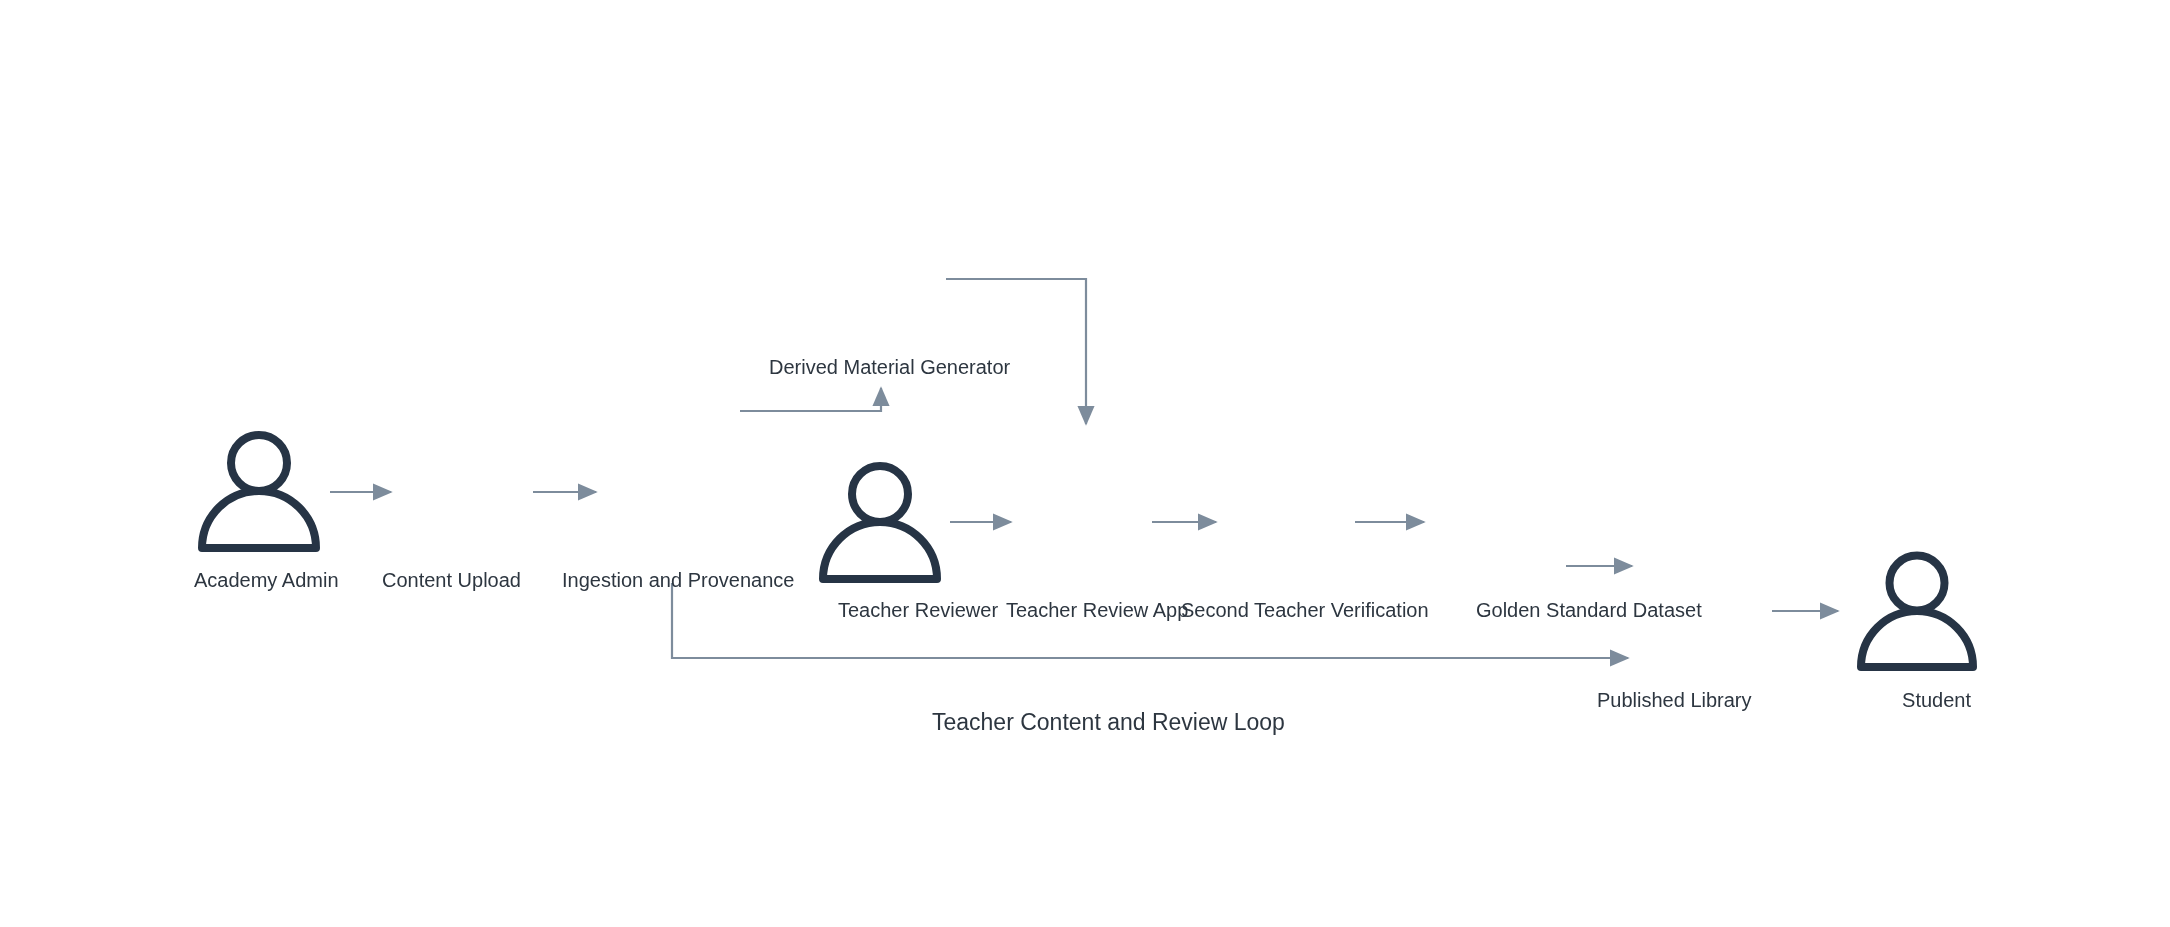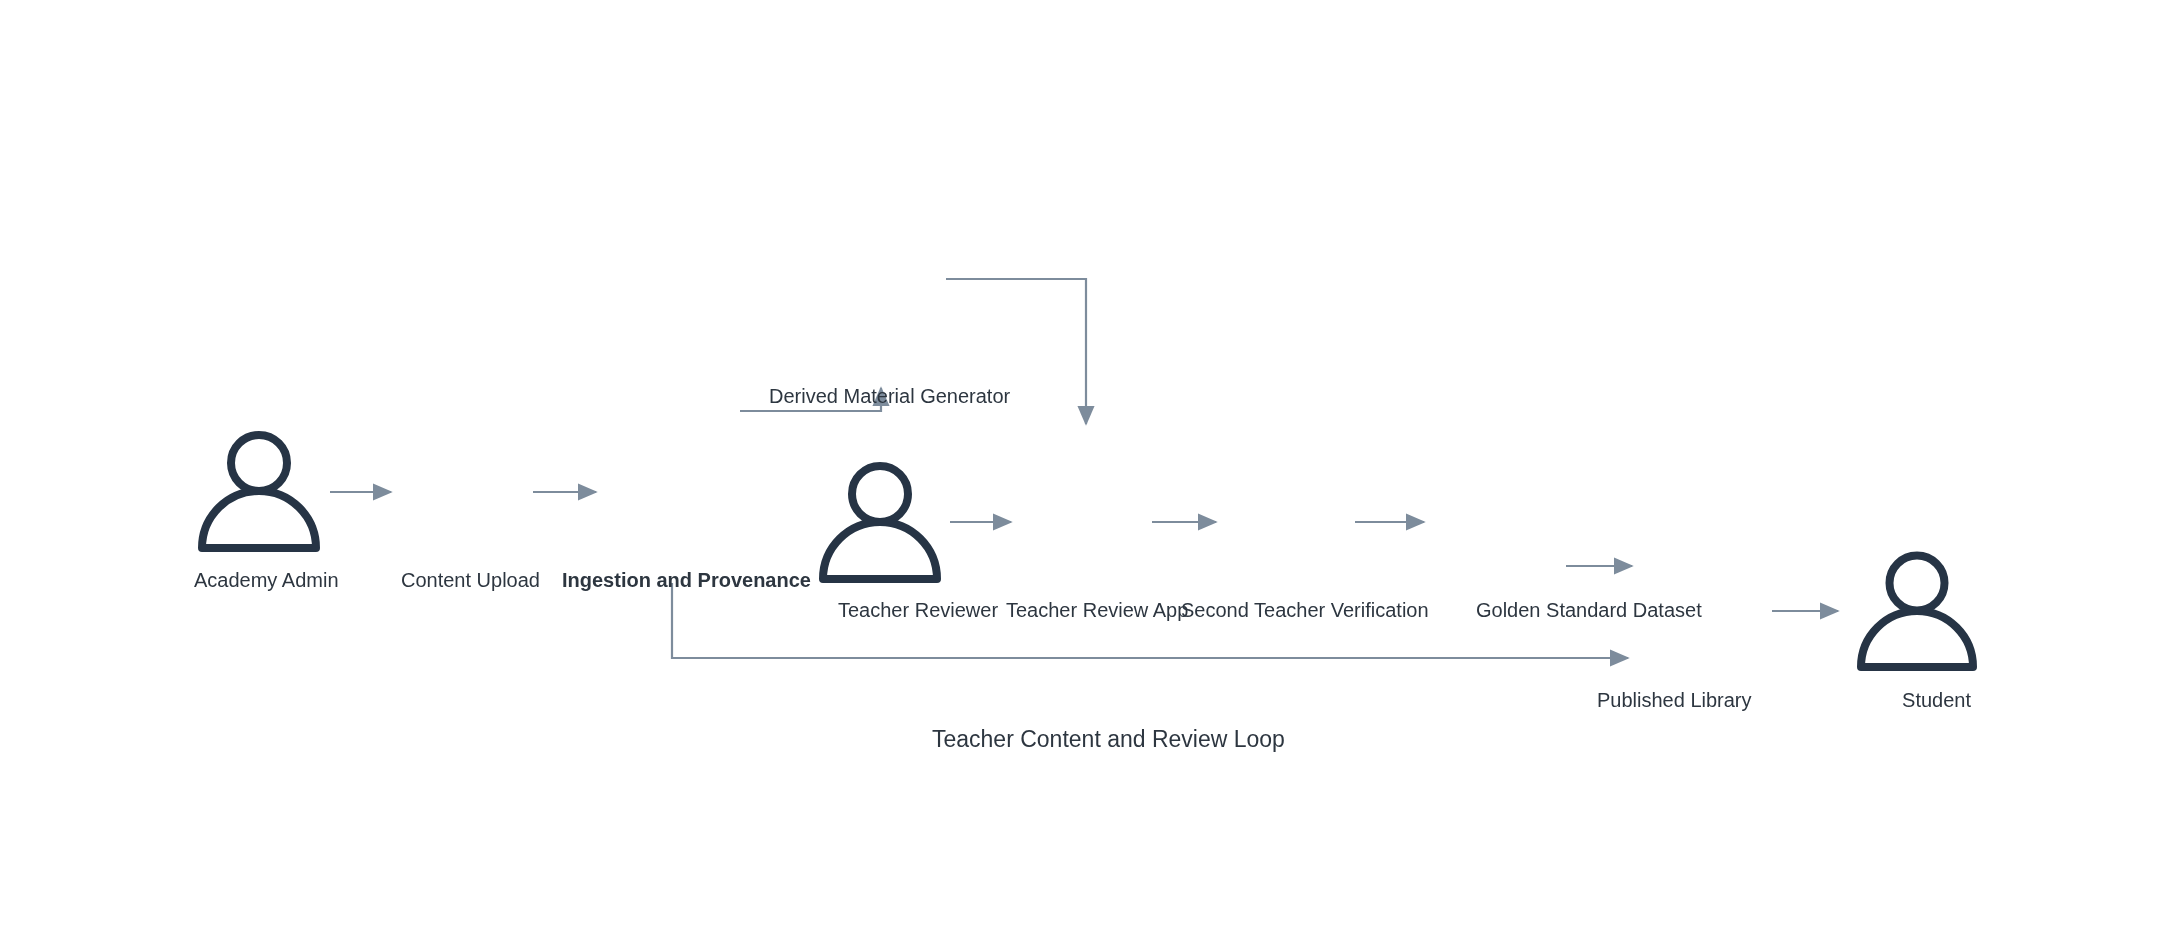--- a/index.html
+++ b/index.html
@@ -33,21 +33,20 @@
     white-space: nowrap;
     line-height: 1;
   }
   .caption {
     position: absolute;
     font-family: "Liberation Sans", sans-serif;
     font-size: 23px;
     color: #2d3640;
     white-space: nowrap;
     line-height: 1;
-    margin-top: 17px;
   }
   .actor {
     position: absolute;
   }
 </style>
 </head>
 <body>
 
 <div id="canvas">
 
@@ -115,25 +114,25 @@
 
   <div class="actor" style="left:1853px; top:551px; width:128px; height:120px;">
     <svg width="128" height="120" viewBox="0 0 128 120">
       <circle cx="64" cy="32" r="27.5" fill="none" stroke="#263445" stroke-width="8"></circle>
       <path d="M8 116 A56 56 0 0 1 120 116 Z" fill="none" stroke="#263445" stroke-width="8" stroke-linejoin="round"></path>
     </svg>
   </div>
 
   <div class="node-label" style="left:194px; top:570px; width:130px; text-align:center;">Academy Admin</div>
 
-  <div class="node-label" style="left:401px; top:570px; width:130px; text-align:center;">Content Upload</div>
+  <div class="node-label" style="left:382px; top:570px; width:130px; text-align:center;">Content Upload</div>
 
-  <div class="node-label" style="left:562px; top:570px; width:218px; text-align:center;font-weight:bold;">Ingestion and Provenance</div>
+  <div class="node-label" style="left:562px; top:570px; width:218px; text-align:center;">Ingestion and Provenance</div>
 
-  <div class="node-label" style="left:769px; top:357px; width:222px; text-align:center;margin-top:29px;">Derived Material Generator</div>
+  <div class="node-label" style="left:769px; top:357px; width:222px; text-align:center;">Derived Material Generator</div>
 
   <div class="node-label" style="left:806px; top:600px; width:148px; text-align:center;margin-left:32px;">Teacher Reviewer</div>
 
   <div class="node-label" style="left:1006px; top:600px; width:166px; text-align:center;">Teacher Review App</div>
 
   <div class="node-label" style="left:1181px; top:600px; width:222px; text-align:center;">Second Teacher Verification</div>
 
   <div class="node-label" style="left:1476px; top:600px; width:204px; text-align:center;">Golden Standard Dataset</div>
 
   <div class="node-label" style="left:1597px; top:690px; width:142px; text-align:center;">Published Library</div>

